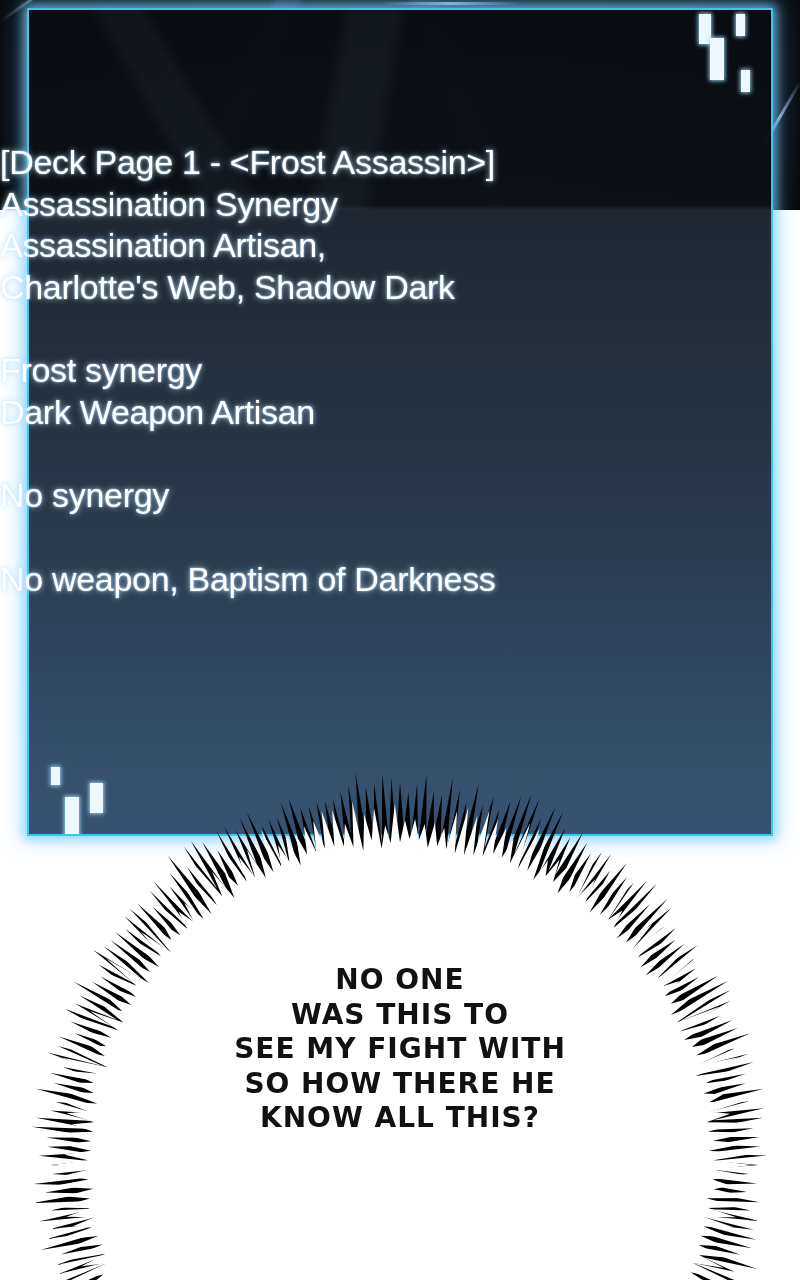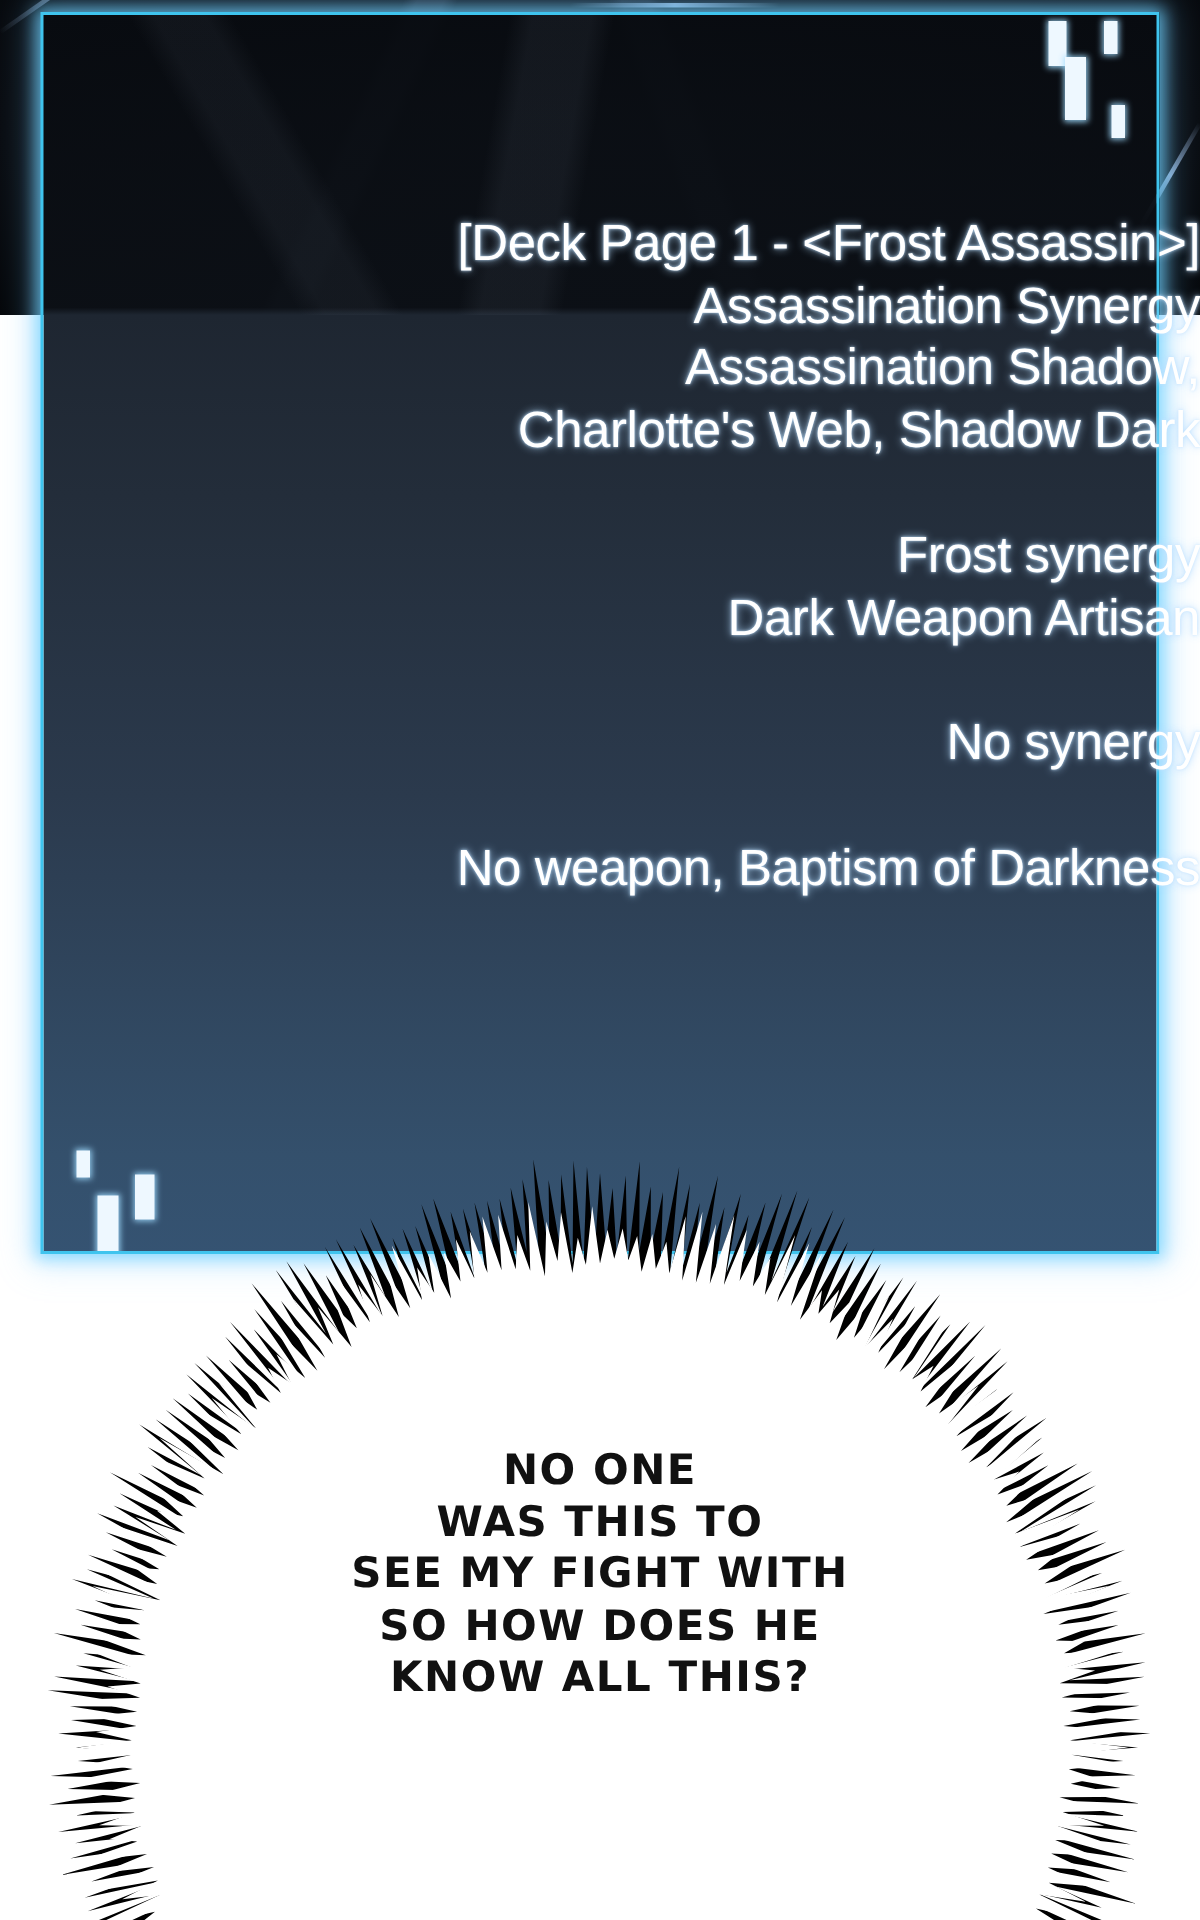--- a/index.html
+++ b/index.html
@@ -33,21 +33,21 @@
       background:
         linear-gradient(100deg, transparent 0 40%, rgba(80,90,105,0.15) 42% 47%, transparent 49% 100%),
         linear-gradient(60deg, transparent 0 20%, rgba(80,90,105,0.12) 22% 26%, transparent 28% 100%);
     }
     .pixel {
       position: absolute; background: #eef8ff;
       box-shadow: 0 0 4px 1px rgba(160,220,255,0.9);
     }
     .panel-text {
       position: absolute; left: 0; right: 0; top: 142px;
-      text-align: right; color: #ffffff;
+      text-align: left; color: #ffffff;
       font-family: "Liberation Sans", sans-serif;
       font-size: 34px; line-height: 41.5px; letter-spacing: -0.3px;
       text-shadow: 0 0 6px rgba(180,220,255,0.85), 0 0 2px rgba(200,230,255,0.9);
     }
     .panel-text .line { display: block; white-space: nowrap; }
     .panel-text .gap { display: block; height: 42px; }
     .bubble-wrap {
       position: absolute; left: 25px; top: 765px; width: 750px; height: 560px;
     }
     .bubble-wrap svg { position: absolute; left: 0; top: 0; }
@@ -81,21 +81,21 @@
   <div>
     <div class="pixel" style="left:22px;top:757px;width:9px;height:18px;"></div>
     <div class="pixel" style="left:36px;top:787px;width:14px;height:40px;"></div>
     <div class="pixel" style="left:61px;top:773px;width:13px;height:30px;"></div>
   </div>
 </div>
 
 <div class="panel-text">
   <span class="line">[Deck Page 1 - &lt;Frost Assassin&gt;]</span>
   <span class="line">Assassination Synergy</span>
-  <span class="line">Assassination Shadow,</span>
+  <span class="line">Assassination Artisan,</span>
   <span class="line">Charlotte's Web, Shadow Dark</span>
   <span class="gap"></span>
   <span class="line">Frost synergy</span>
   <span class="line">Dark Weapon Artisan</span>
   <span class="gap"></span>
   <span class="line">No synergy</span>
   <span class="gap"></span>
   <span class="line">No weapon, Baptism of Darkness</span>
 </div>
 
@@ -103,15 +103,15 @@
   <svg id="bubble-svg" width="750" height="560" viewBox="0 0 750 560">
       <path d="M733.7,400.0L683.0,404.0L723.9,409.0L676.9,411.7L732.1,418.5L681.5,419.8L722.1,427.0L687.8,428.4L734.6,437.3L678.4,435.4L725.8,445.6L684.4,444.3L734.3,456.1L670.3,450.0L728.8,464.7L672.0,458.2L731.7,474.7L669.2,465.6L727.1,483.2L673.6,474.7L715.4,489.8L664.0,480.2L732.4,504.1L678.5,492.6L709.5,506.8L667.0,497.4L727.7,522.6L660.2,503.2L711.6,526.7L664.1,513.1L714.8,537.9L656.8,518.5L699.5,541.4L666.1,531.2L702.8,552.8L650.3,532.6L701.7,562.4L648.9,540.5L688.7,565.9L653.0,551.5L689.4,576.6L642.5,554.7L679.2,581.0L648.3,567.2L678.6,591.0L643.8,573.8L679.3,602.2L629.6,573.8L677.5,612.0L628.1,582.2L676.0,622.3L627.8,591.5L657.8,619.8L617.0,592.9L659.2,632.4L610.6,597.5L645.7,632.6L610.7,607.6L653.0,650.9L609.2,616.7L652.6,663.1L599.8,618.3L636.7,660.4L597.1,626.4L630.7,667.1L596.5,636.9L624.9,673.9L585.9,636.8L615.3,676.4L578.0,639.2L617.2,692.5L571.2,642.8L602.6,688.7L573.2,657.6L605.6,707.2L569.6,665.8L599.7,714.6L562.4,669.0L589.8,716.3L553.9,670.2L579.7,717.3L541.3,664.6L569.2,717.2L538.6,674.4L560.5,719.5L532.7,679.2L559.4,735.5L529.6,689.1L546.5,730.0L524.9,696.9L535.9,727.9L513.1,690.1L535.1,746.4L507.2,695.0L521.8,737.9L504.7,708.3L517.9,751.0L496.8,709.4L511.2,758.0L487.1,705.0L498.8,749.3L482.2,713.9L497.6,772.7L472.0,706.6L482.1,752.7L464.4,706.9L479.2,773.6L460.2,719.5L470.4,774.9L453.8,725.0L459.2,765.6L446.2,726.1L450.6,766.0L435.8,712.4L441.9,765.5L428.7,713.6L435.6,779.6L424.0,730.8L428.2,789.5L414.8,718.5L418.3,781.1L407.4,717.5L409.1,776.2L400.9,726.9L400.2,770.9L393.4,724.9L392.0,776.1L386.0,724.1L383.9,792.1L378.6,721.1L375.0,774.7L371.4,718.4L366.2,787.4L364.2,719.9L357.8,780.9L356.9,720.0L349.0,782.5L349.2,725.5L341.6,768.6L341.2,731.5L331.9,779.9L333.7,730.2L323.7,775.6L325.7,732.8L313.6,784.5L319.2,725.7L307.2,770.6L312.9,718.7L299.9,763.5L303.5,727.1L291.7,761.6L300.0,709.5L282.8,762.1L291.8,712.0L275.9,755.5L283.1,715.4L264.6,763.7L277.4,708.7L255.5,763.3L267.1,716.0L247.4,759.8L263.2,704.1L243.4,745.9L253.0,709.9L230.0,756.3L249.1,699.4L219.3,758.6L240.9,699.3L216.4,743.3L231.7,700.8L203.5,749.6L229.8,687.4L200.6,735.6L220.7,688.5L189.2,738.0L212.2,688.1L185.0,727.3L205.0,685.0L176.3,724.4L200.3,677.9L172.0,714.7L202.2,661.1L156.8,721.4L191.0,664.2L154.6,708.5L187.0,656.8L146.1,704.9L176.6,657.8L143.5,693.6L175.0,647.5L130.3,695.5L166.0,646.4L138.5,672.1L165.0,635.8L124.9,674.2L151.5,639.1L115.2,671.4L157.5,621.8L108.8,664.9L152.3,616.3L112.1,649.1L142.5,615.1L104.3,644.3L144.9,602.6L85.8,648.5L133.2,602.7L99.4,625.3L130.6,594.9L91.2,620.6L122.2,591.6L85.3,613.9L116.6,585.9L79.0,607.5L109.9,581.0L67.9,604.1L114.0,568.8L58.2,599.4L113.8,559.9L64.8,584.5L106.4,555.3L48.1,583.6L100.4,549.7L62.9,565.1L103.9,539.1L49.8,561.7L99.4,532.7L48.2,552.3L92.0,527.6L46.6,543.1L97.6,516.7L50.0,531.9L82.5,514.4L37.4,527.1L83.3,505.6L23.7,522.1L89.0,495.3L33.4,509.1L84.8,488.6L31.4,500.1L86.4,480.1L35.9,489.4L72.0,475.8L15.6,485.0L83.1,465.1L21.8,474.0L77.2,458.4L25.1,463.9L76.8,450.5L13.8,456.4L71.0,443.5L25.6,445.4L67.5,435.9L7.7,438.1L60.9,428.5L20.0,427.6L60.4,420.4L8.6,419.0L69.9,411.8L26.9,409.0L73.5,403.9L25.6,400.0L64.0,396.0L13.8,390.7L59.7,387.8L22.3,381.7L71.4,380.4L21.6,372.5L75.5,372.8L6.8,361.8L67.7,364.1L11.1,352.7L67.0,355.9L25.5,345.4L70.3,348.4L30.6,337.1L69.3,340.1L10.9,323.7L72.6,332.6L28.7,318.1L79.1,326.0L25.0,307.7L76.7,317.2L38.1,301.9L81.8,310.5L22.9,287.6L77.7,300.9L32.9,281.1L83.8,294.6L33.7,271.5L88.8,288.1L49.4,267.9L95.6,282.5L45.5,256.5L84.9,269.3L39.8,243.8L87.9,261.8L50.6,238.7L92.2,254.9L54.6,230.5L108.4,254.7L48.2,216.5L107.5,245.4L67.0,216.8L112.7,239.5L75.6,211.6L114.7,231.7L73.4,199.6L108.8,218.3L67.9,184.7L118.6,215.5L78.7,181.2L131.3,215.4L85.4,174.9L134.0,207.9L90.1,167.1L136.2,199.8L100.3,164.0L137.7,191.0L99.2,151.1L146.8,189.0L104.6,143.7L145.5,177.2L112.3,138.6L158.3,179.1L127.4,141.5L158.2,168.0L125.0,126.0L169.7,169.4L128.4,116.3L173.7,162.8L144.1,121.1L176.6,154.5L144.6,107.9L177.9,143.9L142.7,90.5L181.4,135.7L162.3,102.2L197.1,144.6L158.8,81.6L192.3,124.0L165.9,75.9L201.1,123.4L177.3,77.1L205.8,116.3L192.2,85.1L218.1,122.2L191.5,66.2L226.7,122.5L198.9,61.2L230.2,113.4L210.6,64.9L231.9,99.5L214.8,53.3L245.2,110.3L221.7,47.1L247.5,96.8L236.7,60.3L257.7,102.1L243.3,54.0L263.9,97.6L251.8,52.4L271.2,96.1L255.9,37.8L276.4,88.4L263.8,34.0L281.2,78.1L275.4,42.9L291.6,87.1L283.6,40.7L299.6,89.0L291.3,36.6L305.9,83.6L299.7,35.5L313.1,81.9L308.0,34.0L320.0,78.7L315.4,26.6L326.1,69.5L323.3,21.1L334.3,74.2L330.5,7.9L341.3,70.2L340.7,21.7L348.7,68.1L349.1,17.9L356.7,77.2L357.3,8.6L364.0,76.7L366.3,12.8L371.3,73.0L375.0,17.0L378.8,64.4L383.4,27.0L386.1,71.9L392.2,18.6L393.2,77.7L401.5,9.2L401.2,69.0L408.9,26.0L408.8,69.1L417.0,29.7L415.6,75.5L427.8,12.9L421.7,84.2L435.0,24.2L429.6,81.3L441.5,36.8L437.4,79.5L453.7,18.9L444.1,83.8L458.0,39.8L452.0,82.2L468.9,30.9L459.4,83.3L474.1,44.9L467.9,81.1L485.4,36.6L474.6,85.2L496.4,30.7L477.7,99.4L506.6,28.7L489.3,88.9L514.6,33.2L492.2,102.4L516.3,53.0L500.1,102.6L530.7,41.4L509.2,100.5L538.3,46.5L513.6,109.0L540.4,62.8L523.5,106.0L545.3,72.4L530.1,109.9L558.0,67.2L534.6,117.5L562.3,77.4L541.4,121.0L565.9,88.3L545.7,128.4L577.2,86.7L548.0,138.7L586.3,88.8L555.5,140.9L585.1,105.8L569.8,134.0L601.8,97.9L567.1,150.4L602.1,112.0L581.2,144.9L608.6,117.9L584.1,153.6L621.8,116.0L585.4,163.8L632.0,118.4L586.7,173.5L625.1,138.9L590.6,180.2L642.6,133.8L607.3,174.4L646.7,142.5L600.2,191.7L639.8,161.0L607.4,195.3L650.7,163.1L623.9,191.4L650.2,175.0L614.0,209.5L659.7,178.7L626.4,209.5L672.8,180.1L623.8,221.0L669.9,193.3L633.3,223.7L670.9,203.3L637.6,230.2L673.9,211.9L642.4,236.3L693.4,210.6L648.2,242.1L703.2,215.7L645.2,252.7L705.7,225.1L654.5,256.6L705.4,235.8L646.6,269.2L695.3,250.7L654.8,273.9L707.6,255.1L665.1,278.0L712.7,263.0L668.0,285.4L725.1,268.2L672.6,292.3L709.7,283.6L662.2,304.2L723.3,288.8L666.5,311.0L728.8,296.9L669.2,318.4L720.7,308.8L669.3,326.4L720.7,318.3L683.1,331.3L738.8,323.8L667.8,342.6L724.1,336.2L674.7,349.2L738.7,343.2L688.1,355.2L738.1,352.8L674.7,365.0L728.3,363.3L684.6,371.9L734.6,372.1L687.2,379.8L735.2,381.4L677.9,388.2L741.9,390.5L686.5,396.0Z" fill="#000"></path>
       <path d="M727.1,400.0L689.3,404.8L723.0,410.7L687.5,414.5L705.5,420.4L688.8,424.2L729.7,432.9L681.3,433.2L714.9,442.1L683.4,443.0L711.2,452.2L679.2,452.0L709.1,462.5L678.5,461.6L704.1,472.1L675.8,470.7L699.4,481.6L673.6,480.0L700.1,492.4L674.2,490.1L698.9,502.9L667.9,498.0L704.5,515.9L665.6,507.3L685.7,520.1L662.2,516.1L682.7,529.9L662.6,526.6L684.4,541.9L658.1,535.1L674.2,548.4L654.8,544.2L687.6,567.1L653.6,554.4L672.5,570.9L645.1,560.7L672.6,583.2L637.3,567.0L673.3,596.4L635.5,577.2L653.1,595.3L629.9,584.8L643.4,600.9L621.6,590.4L649.4,618.6L620.0,601.3L633.9,619.3L615.1,609.7L637.7,636.5L609.5,617.5L623.8,637.8L601.5,623.2L620.9,649.6L595.6,630.7L619.6,663.6L588.6,637.2L602.8,660.7L582.6,644.8L600.8,674.4L574.4,649.8L596.9,686.6L562.8,650.2L574.5,674.1L559.1,661.1L579.8,699.8L553.4,669.5L560.6,689.8L540.5,667.0L559.4,707.4L533.8,673.9L548.8,710.1L528.9,684.4L532.6,701.7L517.3,682.6L532.1,723.5L508.7,686.1L515.0,711.4L503.2,696.7L513.1,732.9L494.4,700.2L500.1,728.4L484.7,701.2L492.3,737.4L474.5,700.1L483.0,742.3L465.9,703.7L468.5,729.8L458.8,712.8L462.5,746.7L447.8,707.2L449.6,736.9L440.1,715.5L439.4,736.8L430.3,714.2L430.9,746.9L422.1,721.8L421.3,751.9L412.3,719.2L411.6,758.8L402.8,718.5L400.2,747.0L393.4,716.9L389.9,742.9L384.2,717.9L380.1,750.8L375.0,719.0L369.8,756.0L365.8,716.1L359.9,745.8L356.1,725.3L349.6,748.7L347.1,719.0L338.7,755.9L337.3,722.8L329.9,742.8L329.0,714.1L316.7,761.5L320.1,712.0L307.0,755.6L311.1,710.0L299.1,742.6L302.0,708.3L288.1,744.3L291.7,711.1L279.3,737.6L281.9,711.1L271.7,727.7L275.2,701.0L259.1,733.1L265.7,700.0L246.7,736.8L255.7,699.8L237.0,732.5L247.4,695.3L235.2,710.9L238.7,691.6L224.1,710.8L229.4,689.1L210.7,714.7L220.9,684.8L201.1,710.4L212.9,679.6L199.0,693.5L205.8,673.0L192.8,684.3L200.2,664.2L176.2,690.9L192.6,658.6L163.4,690.8L183.8,654.7L164.4,672.0L179.1,645.5L159.2,662.3L171.1,640.4L142.8,665.6L161.5,637.1L132.9,660.9L154.5,630.6L126.9,651.8L152.2,619.5L116.5,647.1L143.2,615.0L110.6,638.0L137.7,607.2L108.6,625.7L133.6,598.3L96.4,622.0L127.1,591.5L93.0,611.1L119.7,585.2L100.2,593.0L112.4,578.6L76.3,596.6L110.5,568.4L73.0,585.9L105.6,560.3L72.4,573.8L102.5,551.1L71.7,562.2L99.0,542.2L66.1,553.3L92.8,534.7L62.2,543.5L84.2,528.1L51.7,536.5L80.7,519.0L65.2,519.8L78.3,509.5L38.4,518.5L81.4,498.3L56.5,501.2L80.3,488.7L36.7,496.2L77.7,479.6L42.3,483.6L73.0,471.0L27.7,476.1L66.5,462.6L47.8,461.2L69.1,452.3L41.1,451.8L64.8,443.3L33.1,442.4L65.0,433.6L39.0,431.2L68.5,423.7L25.4,421.6L63.5,414.4L38.8,410.4L62.8,404.8L27.1,400.0L62.8,395.2L39.0,389.6L66.0,385.7L35.8,379.1L66.4,376.2L30.0,368.0L68.4,366.8L46.7,359.3L68.8,357.3L41.6,348.2L62.9,346.6L38.8,337.1L72.2,338.5L39.9,326.6L68.8,328.0L47.4,317.6L68.5,317.9L44.7,306.1L71.1,308.5L36.6,292.4L82.0,301.9L45.0,283.9L79.8,291.0L64.6,280.0L81.2,281.2L53.0,264.1L86.2,272.8L51.4,251.6L93.4,265.6L65.3,246.3L98.5,257.5L79.7,242.1L97.1,245.9L81.6,231.5L106.2,240.1L87.3,222.9L111.1,232.0L85.5,209.4L111.4,220.7L81.3,193.7L124.0,217.9L99.1,193.5L125.1,207.0L108.7,187.9L133.9,201.9L110.4,175.8L135.9,191.2L116.2,167.0L145.6,187.1L120.6,156.8L146.5,174.9L138.2,159.7L155.3,170.2L131.8,137.9L162.2,163.7L153.7,146.8L169.1,157.2L159.3,137.8L178.5,153.7L157.9,119.5L186.6,148.9L165.4,111.9L191.7,140.1L170.5,100.8L197.2,131.3L187.0,106.5L209.4,133.0L200.1,108.4L212.9,120.5L198.5,85.0L221.6,116.5L213.8,91.4L230.0,112.2L222.0,84.7L240.9,113.0L233.8,85.9L248.5,107.2L236.2,65.3L256.3,101.7L253.1,80.0L264.5,96.8L260.6,71.0L275.7,100.6L270.9,69.9L282.0,89.4L278.9,61.2L291.2,87.1L288.2,55.9L300.0,83.5L296.6,46.0L309.4,81.8L307.1,44.9L318.8,81.2L319.9,58.4L328.5,82.2L327.2,36.4L338.3,85.9L339.2,49.4L346.7,75.6L349.0,43.1L356.6,83.6L360.2,60.2L365.6,78.1L369.8,39.1L375.0,77.3L380.0,54.9L384.5,74.1L390.1,54.0L393.9,75.1L399.8,59.0L402.7,82.8L409.9,57.7L412.2,80.9L419.3,62.8L421.2,83.9L432.1,45.9L429.8,88.7L443.3,42.8L438.9,90.2L452.4,50.8L448.2,90.8L464.5,45.2L457.6,91.6L472.9,54.8L468.1,89.0L481.4,62.8L476.9,92.6L488.6,73.5L484.9,98.3L505.1,58.4L493.0,103.4L514.6,63.6L502.2,105.7L523.1,70.5L508.3,114.8L523.0,95.2L520.6,110.9L534.5,94.7L528.1,117.1L541.4,103.1L532.5,128.4L550.8,106.8L544.3,126.9L567.8,99.1L551.8,132.9L570.3,114.2L560.5,136.9L584.8,111.7L564.3,147.8L594.1,117.0L574.6,149.9L604.1,121.6L583.2,154.5L597.4,145.5L588.7,162.7L616.6,139.6L591.9,173.2L612.8,158.6L601.0,177.4L627.3,158.8L607.1,184.7L641.2,160.4L612.6,192.5L637.3,177.8L615.6,202.3L644.8,185.0L620.7,210.3L654.4,190.8L632.5,213.2L667.4,194.6L637.7,221.3L654.6,216.0L640.0,231.3L661.8,223.4L645.9,238.8L665.7,233.0L645.8,249.9L687.1,233.1L651.6,257.4L694.7,241.4L654.8,266.4L683.6,258.4L659.1,274.9L680.5,271.0L666.9,281.9L690.7,277.9L671.4,290.6L707.5,283.0L672.2,300.5L714.6,292.1L670.6,311.0L705.4,306.0L680.6,318.2L720.8,313.1L678.7,328.6L698.3,329.2L684.4,337.2L723.3,334.9L685.1,346.9L705.1,348.7L681.5,357.2L716.1,357.7L682.8,366.7L726.8,367.4L688.1,375.8L721.0,378.6L683.9,385.7L725.3,389.2L688.4,395.2Z" fill="#fff"></path>
     </svg>
 </div>
 
 <div class="bubble-text">
   <span class="line">NO ONE</span>
   <span class="line">WAS THIS TO</span>
   <span class="line">SEE MY FIGHT WITH</span>
-  <span class="line">SO HOW DOES HE</span>
+  <span class="line">SO HOW THERE HE</span>
   <span class="line">KNOW ALL THIS?</span>
 </div>
 
 </body></html>

